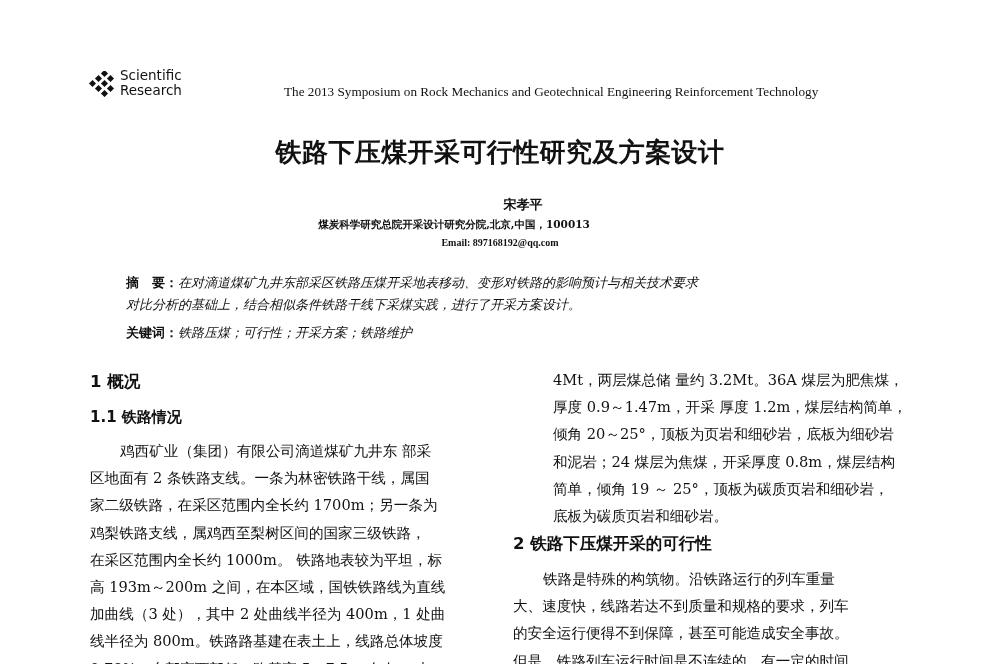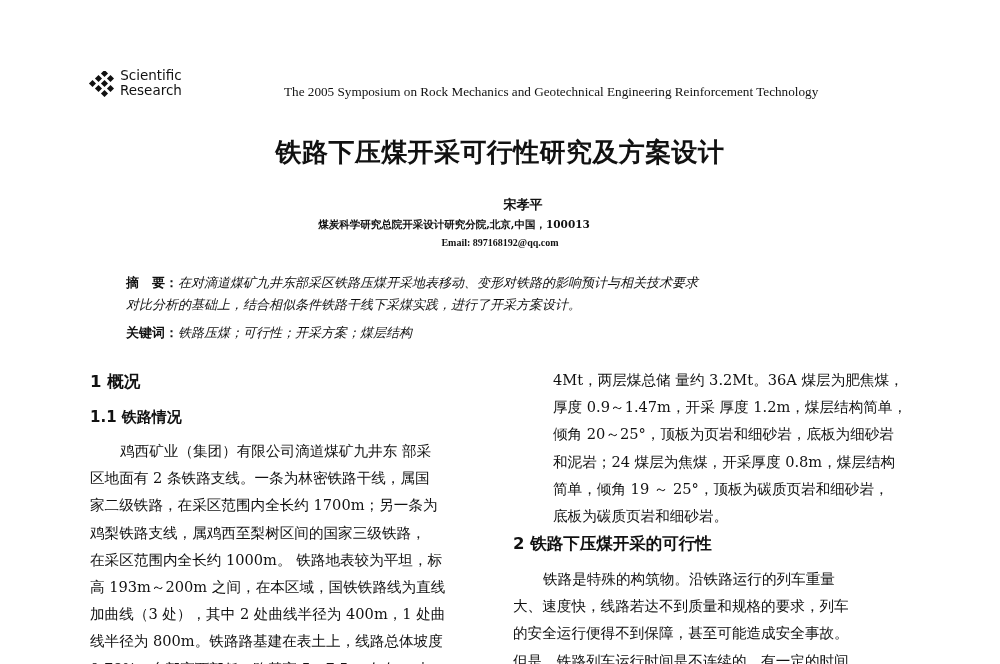--- a/index.html
+++ b/index.html
@@ -2,21 +2,21 @@
 <html><head>
 <meta charset="utf-8">
 <style>
   html, body { margin: 0; padding: 0; }
   body {
     width: 1000px; height: 664px; overflow: hidden; background: #ffffff;
     position: relative; color: #111;
     font-family: "DejaVu Serif", "Liberation Serif", serif;
   }
   .abs { position: absolute; white-space: nowrap; }
-  .logo { left: 88px; top: 68px; width: 110px; height: 34px; text-align: center; }
+  .logo { left: 88px; top: 68px; width: 110px; height: 34px; }
   .logo-mark { position: absolute; left: 0; top: 3px; width: 30px; height: 26px; }
   .logo-text {
     position: absolute; left: 32px; top: 0; line-height: 15px;
     font-family: "DejaVu Sans", "Liberation Sans", sans-serif; font-size: 13.5px; color: #111;
   }
   .symposium {
     left: 284px; top: 84px; font-family: "Liberation Serif", serif; font-size: 13.2px; color: #111;
   }
   .title {
     left: 0; width: 1000px; top: 135px; text-align: center;
@@ -55,34 +55,34 @@
       <rect x="20" y="15" width="5" height="5" transform="rotate(45 22.5 17.5)"></rect>
       <rect x="14" y="20" width="5" height="5" transform="rotate(45 16.5 22.5)"></rect>
     </g>
   </svg>
   <div class="logo-text">
     <div>Scientific</div>
     <div>Research</div>
   </div>
 </div>
 
-<div class="abs symposium">The 2005 Symposium on Rock Mechanics and Geotechnical Engineering Reinforcement Technology</div>
+<div class="abs symposium">The 2013 Symposium on Rock Mechanics and Geotechnical Engineering Reinforcement Technology</div>
 
 <div class="abs title">铁路下压煤开采可行性研究及方案设计</div>
 <div class="abs author">宋孝平</div>
 <div class="abs affil">煤炭科学研究总院开采设计研究分院,北京,中国，100013</div>
 <div class="abs email">Email: 897168192@qq.com</div>
 
 <div class="abs abstract">
   <div><span class="lbl">摘　要：</span><span class="body">在对滴道煤矿九井东部采区铁路压煤开采地表移动、变形对铁路的影响预计与相关技术要求</span></div>
   <div><span class="body">对比分析的基础上，结合相似条件铁路干线下采煤实践，进行了开采方案设计。</span></div>
 </div>
 
 <div class="abs keywords">
-  <span class="lbl">关键词：</span><span class="body">铁路压煤；可行性；开采方案；煤层结构</span>
+  <span class="lbl">关键词：</span><span class="body">铁路压煤；可行性；开采方案；铁路维护</span>
 </div>
 
 <div class="abs h1" style="left:90px; top:371px;">1  概况</div>
 <div class="abs h2" style="left:90px; top:408px;">1.1  铁路情况</div>
 
 <div class="abs col left-col">
   <p class="indent">鸡西矿业（集团）有限公司滴道煤矿九井东 部采</p>
   <p>区地面有 2 条铁路支线。一条为林密铁路干线，属国</p>
   <p>家二级铁路，在采区范围内全长约 1700m；另一条为</p>
   <p>鸡梨铁路支线，属鸡西至梨树区间的国家三级铁路，</p>

